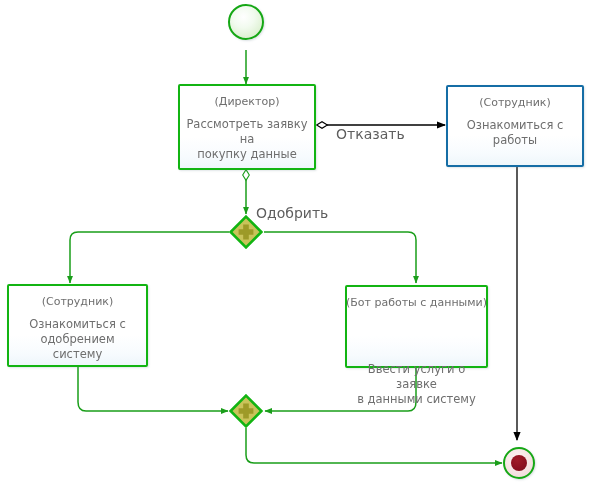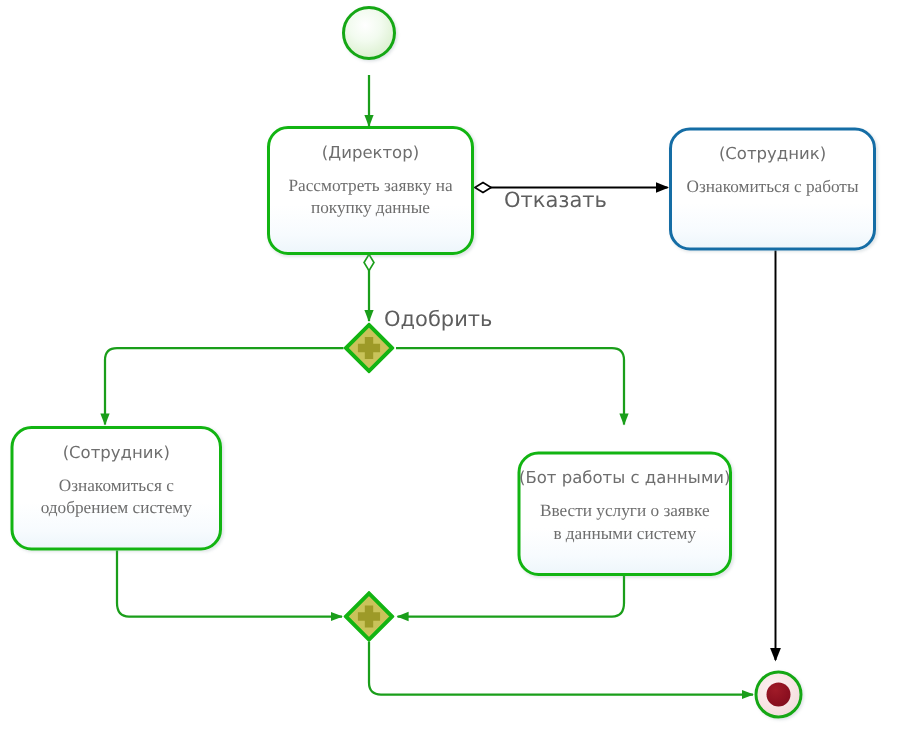--- a/index.html
+++ b/index.html
@@ -25,21 +25,21 @@
     top: 0;
     width: 599px;
     height: 499px;
     pointer-events: none;
   }
 
   
   .node {
     position: absolute;
     box-sizing: border-box;
-    border-radius: 14px;
+    border-radius: 2px;
     background: linear-gradient(to bottom, #ffffff 0%, #ffffff 62%, #f7fbfe 86%, #eef6fb 100%);
     display: flex;
     flex-direction: column;
     align-items: center;
     padding-top: 9px;
     box-shadow: 1px 1px 2px rgba(120,140,150,0.22);
   }
   .node.green  { border: 2px solid #12b412; }
   .node.blue   { border: 2px solid #156da5; }
 
@@ -50,21 +50,20 @@
     text-align: center;
     white-space: nowrap;
   }
   .node .body {
     margin-top: 9px;
     color: #6e6e6e;
     font-size: 11.5px;
     line-height: 15px;
     text-align: center;
     padding: 0 6px;
-    font-family: Liberation Serif, serif;
   }
 
   
   .initial-node {
     position: absolute;
     box-sizing: border-box;
     border-radius: 50%;
     border: 2px solid #15a715;
     background: radial-gradient(circle at 42% 34%, #ffffff 0%, #f2fbef 38%, #dcf0d0 78%, #cde7bf 100%);
     box-shadow: 1px 1px 2px rgba(120,140,150,0.25);
@@ -172,21 +171,21 @@
   </div>
 
   <div class="node green" style="left:7px; top:284px; width:141px; height:83px;">
     <div class="role">(Сотрудник)</div>
     <div class="body">
       <div>Ознакомиться с</div>
       <div>одобрением систему</div>
     </div>
   </div>
 
-  <div class="node green" style="left:345px; top:301px; width:143px; height:83px;">
+  <div class="node green" style="left:345px; top:285px; width:143px; height:83px;gap:44px;">
     <div class="role">(Бот работы с данными)</div>
     <div class="body">
       <div>Ввести услуги о заявке</div>
       <div>в данными систему</div>
     </div>
   </div>
 
   <div class="forkjoin" style="left:229px; top:394px;">
     <svg width="34" height="34" viewBox="0 0 34 34">
       <polygon points="17,1.6 32.4,17 17,32.4 1.6,17" fill="#c9c35a" stroke="#12b412" stroke-width="2.6"></polygon>

